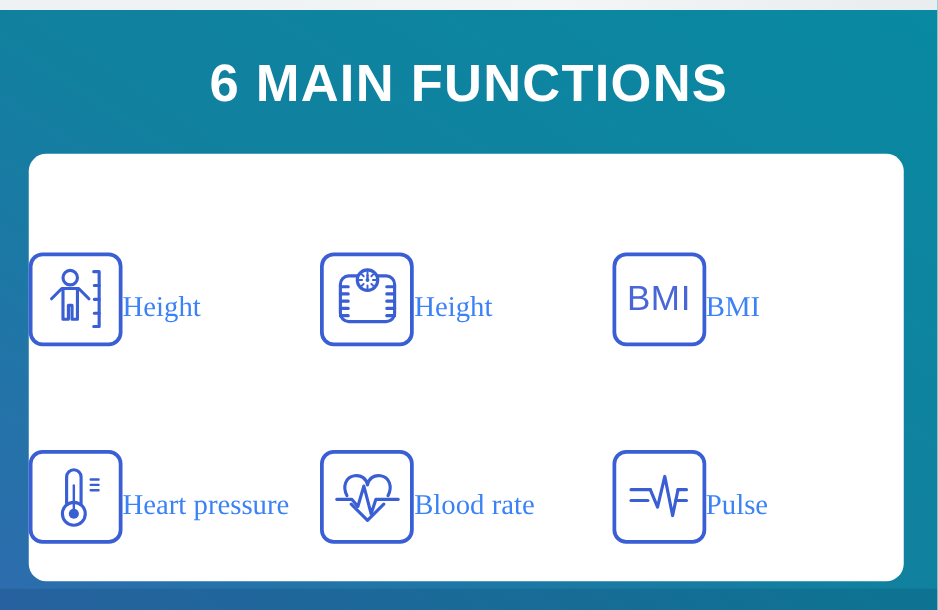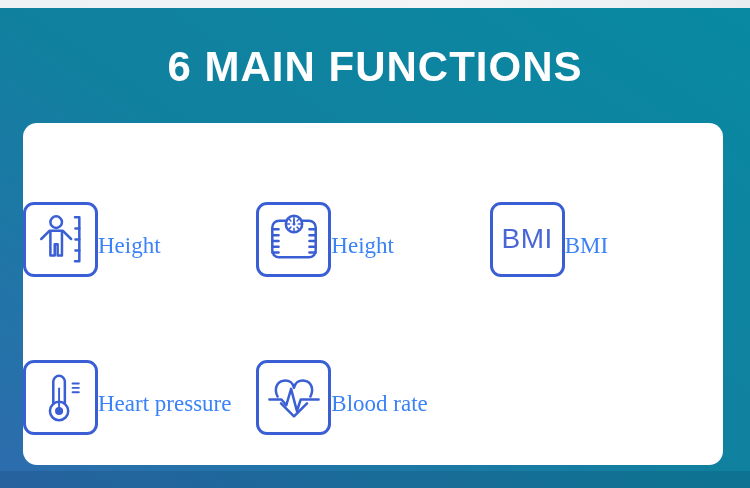--- a/index.html
+++ b/index.html
@@ -117,17 +117,29 @@
       <div class="icon-box">
         <svg width="54" height="54" viewBox="0 0 56 56">
           <path class="icon-stroke" d="M11 26.5 C7 19 10 11 17 10 C23 9 27 12.5 28 17.5 C29 12.5 33 9 39 10 C46 11 49 19 45 26.5"></path>
           <path class="icon-stroke" d="M14.5 33.5 L28 47 L41.5 33.5"></path>
           <path class="icon-stroke" d="M2.5 29.5 H15 L20 35.5 L25 18.5 L31 41.5 L35 29.5 H53.5"></path>
         </svg>
       </div>
       <div class="fn-label">Blood rate</div>
     </div>
 
+    <div class="cell">
+      <div class="icon-box">
+        <svg width="54" height="54" viewBox="0 0 56 56">
+          <path class="icon-stroke" d="M5 21.5 H21"></path>
+          <path class="icon-stroke" d="M44 21.5 H51"></path>
+          <path class="icon-stroke" d="M5 30.5 H19"></path>
+          <path class="icon-stroke" d="M42 30.5 H51"></path>
+          <path class="icon-stroke" d="M21 21.5 L27 36 L33 10.5 L39.5 43 L44 21.5"></path>
+        </svg>
+      </div>
+      <div class="fn-label">Pulse</div>
+    </div>
 
   </div>
 
   <div class="bottom-strip"></div>
 </div>
 
 </body></html>

